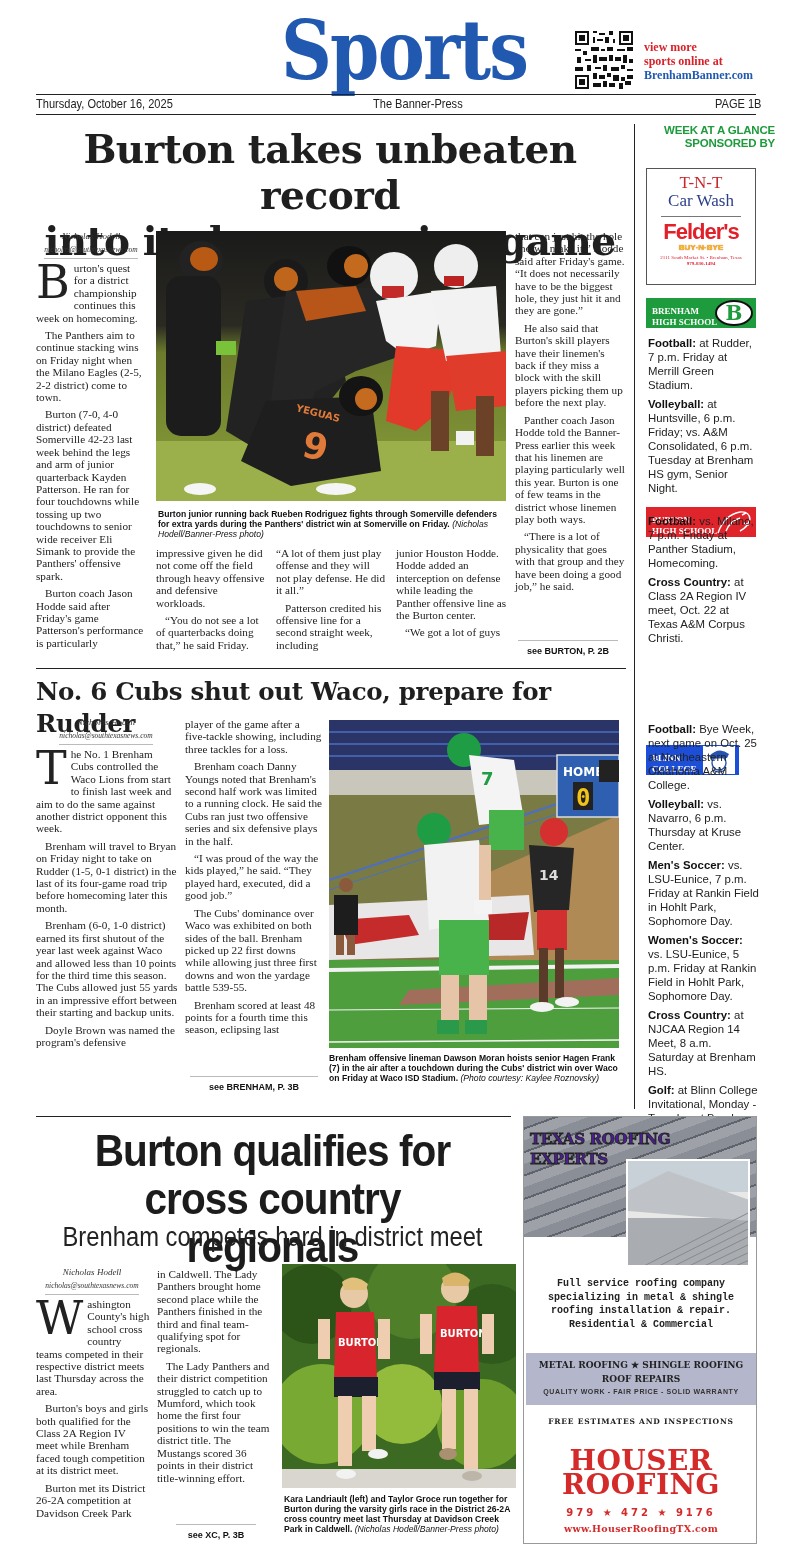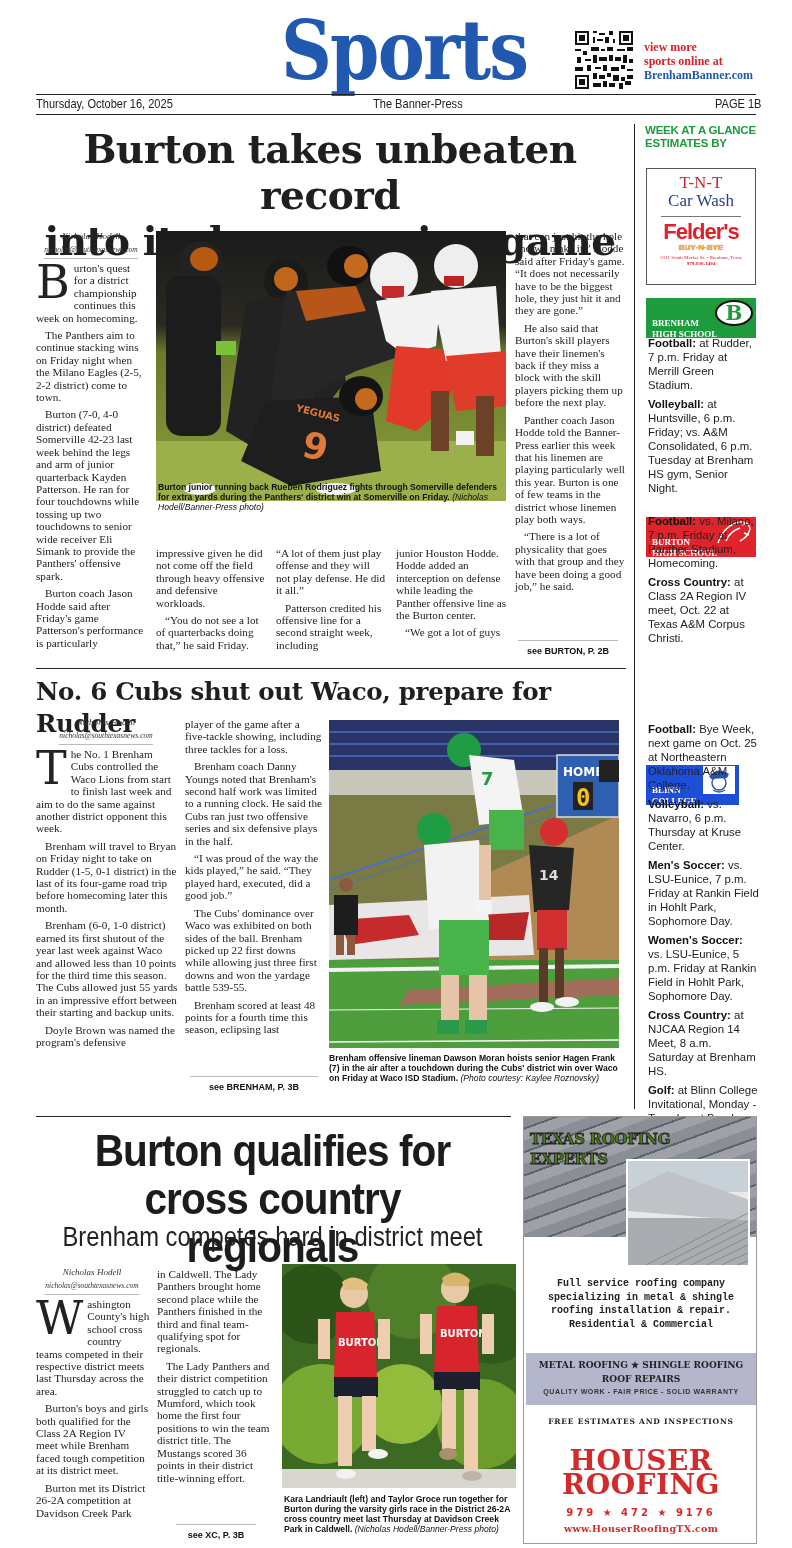--- a/index.html
+++ b/index.html
@@ -27,22 +27,22 @@
   .body p { text-indent: 9px; margin-bottom: 5px; }
   .body p.first { text-indent: 0; }
   .drop { float: left; font-family: "DejaVu Serif", serif; font-size: 46px; line-height: 36px; padding: 2px 4px 0 0; color: #222; }
   .caption { font-family: "Liberation Sans", sans-serif; font-size: 8.6px; line-height: 10px; font-weight: bold; color: #111; }
   .caption i { font-weight: normal; }
   .jump { font-family: "Liberation Sans", sans-serif; font-weight: bold; font-size: 9px; text-align: center; border-top: 1px solid #bbb; padding-top: 5px; color: #111; }
 
   
   .photo { overflow: hidden; }
   
-  .side-head { font-family: "Liberation Sans", sans-serif; font-weight: bold; color: #1e9b3c; font-size: 11.5px; line-height: 13px; letter-spacing: -0.2px; }
-  .school-banner { height: 30px; color: #fff; font-family: "Liberation Serif", serif; font-weight: bold; font-size: 9px; line-height: 11px; padding: 20px 6px; position: relative; }
+  .side-head { font-family: "Liberation Sans", sans-serif; font-weight: bold; color: #1e9b3c; font-size: 11.5px; line-height: 13px; letter-spacing: -0.2px; text-align: right; }
+  .school-banner { height: 30px; color: #fff; font-family: "Liberation Serif", serif; font-weight: bold; font-size: 9px; line-height: 11px; padding: 8px 6px; position: relative; }
   .side-text { font-family: "Liberation Sans", sans-serif; font-size: 11.4px; line-height: 14px; color: #222; }
   .side-text p { margin-bottom: 5px; }
   .side-text b { color: #111; }
 </style>
 </head>
 <body>
 
 <div class="abs mast-title">Sports</div>
 
 <div class="abs qr">
@@ -173,21 +173,21 @@
     <path d="M110 170 L215 165 L225 240 L135 255 L85 230 Z" fill="#1e1e1e"></path>
     <ellipse cx="205" cy="165" rx="22" ry="20" fill="#141414"></ellipse>
       <ellipse cx="210" cy="168" rx="11" ry="11" fill="#c56b1f"></ellipse>
     <text x="148" y="228" font-family="DejaVu Sans" font-weight="bold" font-size="36" fill="#e07a3a" transform="rotate(12 160 210)">9</text>
     <text x="140" y="185" font-family="DejaVu Sans" font-weight="bold" font-size="10" fill="#e07a3a" transform="rotate(14 160 180)">YEGUAS</text>
     <ellipse cx="180" cy="258" rx="20" ry="6" fill="#f5f5f5"></ellipse>
     <ellipse cx="44" cy="258" rx="16" ry="6" fill="#f5f5f5"></ellipse>
   </svg>
 </div>
 
-<div class="abs caption" style="left:158px; top:482px; width:350px;">
+<div class="abs caption" style="left:158px; top:509px; width:350px;">
   <span>Burton junior running back Rueben Rodriguez fights through Somerville defenders for extra yards during the Panthers' district win at Somerville on Friday.</span> <i>(Nicholas Hodell/Banner-Press photo)</i>
 </div>
 
 <div class="abs body" style="left:156px; top:547px; width:110px;">
   <p class="first">impressive given he did not come off the field through heavy offensive and defensive workloads.</p>
   <p>“You do not see a lot of quarterbacks doing that,” he said Friday.</p>
 </div>
 <div class="abs body" style="left:276px; top:547px; width:110px;">
   <p class="first">“A lot of them just play offense and they will not play defense. He did it all.”</p>
   <p>Patterson credited his offensive line for a second straight week, including</p>
@@ -354,21 +354,21 @@
   </svg>
 </div>
 <div class="abs caption" style="left:284px; top:1494px; width:234px;">
   <span>Kara Landriault (left) and Taylor Groce run together for Burton during the varsity girls race in the District 26-2A cross country meet last Thursday at Davidson Creek Park in Caldwell.</span> <i>(Nicholas Hodell/Banner-Press photo)</i>
 </div>
 
 <div class="abs" style="left:634px; top:124px; width:1px; height:985px; background:#222;"></div>
 
 <div class="abs side-head" style="left:645px; top:124px; width:130px;">
   <div>WEEK AT A GLANCE</div>
-  <div>ESTIMATES BY</div>
+  <div>SPONSORED BY</div>
 </div>
 
 <div class="abs" style="left:646px; top:168px; width:110px; height:117px; border:1px solid #555; background:#fff; text-align:center;">
   <div class="serif" style="color:#c8282c; font-size:17px; line-height:18px; margin-top:5px;">T-N-T</div>
   <div class="serif" style="color:#2a3e8a; font-size:17px; line-height:18px;">Car Wash</div>
   <div style="width:80px; height:1px; background:#777; margin:6px auto 4px;"></div>
   <div class="sans" style="color:#e2202a; font-weight:bold; font-size:22px; line-height:22px; letter-spacing:-1px;">Felder's</div>
   <div class="sans" style="color:#f3c316; font-weight:bold; font-size:8px; line-height:9px; text-shadow:0 0 1px #c22;">BUY·N·BYE</div>
   <div class="serif" style="color:#d23; font-size:5px; line-height:6px; margin-top:3px;">2111 South Market St. • Brenham, Texas</div>
   <div class="serif" style="color:#d23; font-size:5px; line-height:6px; font-weight:bold;">979-830-1494</div>
@@ -410,21 +410,21 @@
   <p><b>Football:</b><span> Bye Week, next game on Oct. 25 at Northeastern Oklahoma A&amp;M College.</span></p>
   <p><b>Volleyball:</b><span> vs. Navarro, 6 p.m. Thursday at Kruse Center.</span></p>
   <p><b>Men's Soccer:</b><span> vs. LSU-Eunice, 7 p.m. Friday at Rankin Field in Hohlt Park, Sophomore Day.</span></p>
   <p><b>Women's Soccer:</b><span> vs. LSU-Eunice, 5 p.m. Friday at Rankin Field in Hohlt Park, Sophomore Day.</span></p>
   <p><b>Cross Country:</b><span> at NJCAA Region 14 Meet, 8 a.m. Saturday at Brenham HS.</span></p>
   <p><b>Golf:</b><span> at Blinn College Invitational, Monday - Tuesday at Brenham Country Club.</span></p>
 </div>
 
 <div class="abs" style="left:523px; top:1116px; width:234px; height:428px; border:1px solid #999; background:#fff; overflow:hidden;">
   <div class="abs" style="left:0; top:0; width:234px; height:120px; background:repeating-linear-gradient(160deg,#8a8e96 0 10px,#5f636b 10px 12px,#9ea2a8 12px 22px);"></div>
-  <div class="abs" style="left:6px; top:12px; font-family:'DejaVu Serif',serif; font-weight:bold; font-size:15px; line-height:20px; color:#4d7c0f; -webkit-text-stroke:0.8px #222; letter-spacing:-0.3px;">
+  <div class="abs" style="left:6px; top:12px; font-family:'DejaVu Serif',serif; font-weight:bold; font-size:15px; line-height:20px; color:#4c1d95; -webkit-text-stroke:0.8px #222; letter-spacing:-0.3px;">
     <div>TEXAS ROOFING</div>
     <div>EXPERTS</div>
   </div>
   <div class="abs" style="left:102px; top:42px; width:124px; height:108px; border:2px solid #fff; background:linear-gradient(#c8d0d8 0 30%, #e8e8e6 30% 55%, #a9adb2 55%); overflow:hidden;">
     <svg width="124" height="108" viewBox="0 0 124 108">
         <path d="M0 30 L40 10 L124 40 L124 60 L0 50 Z" fill="#bfc3c8"></path>
         <g stroke="#888" stroke-width="1">
           <line x1="10" y1="108" x2="124" y2="50"></line>
           <line x1="25" y1="108" x2="124" y2="58"></line>
           <line x1="40" y1="108" x2="124" y2="66"></line>

